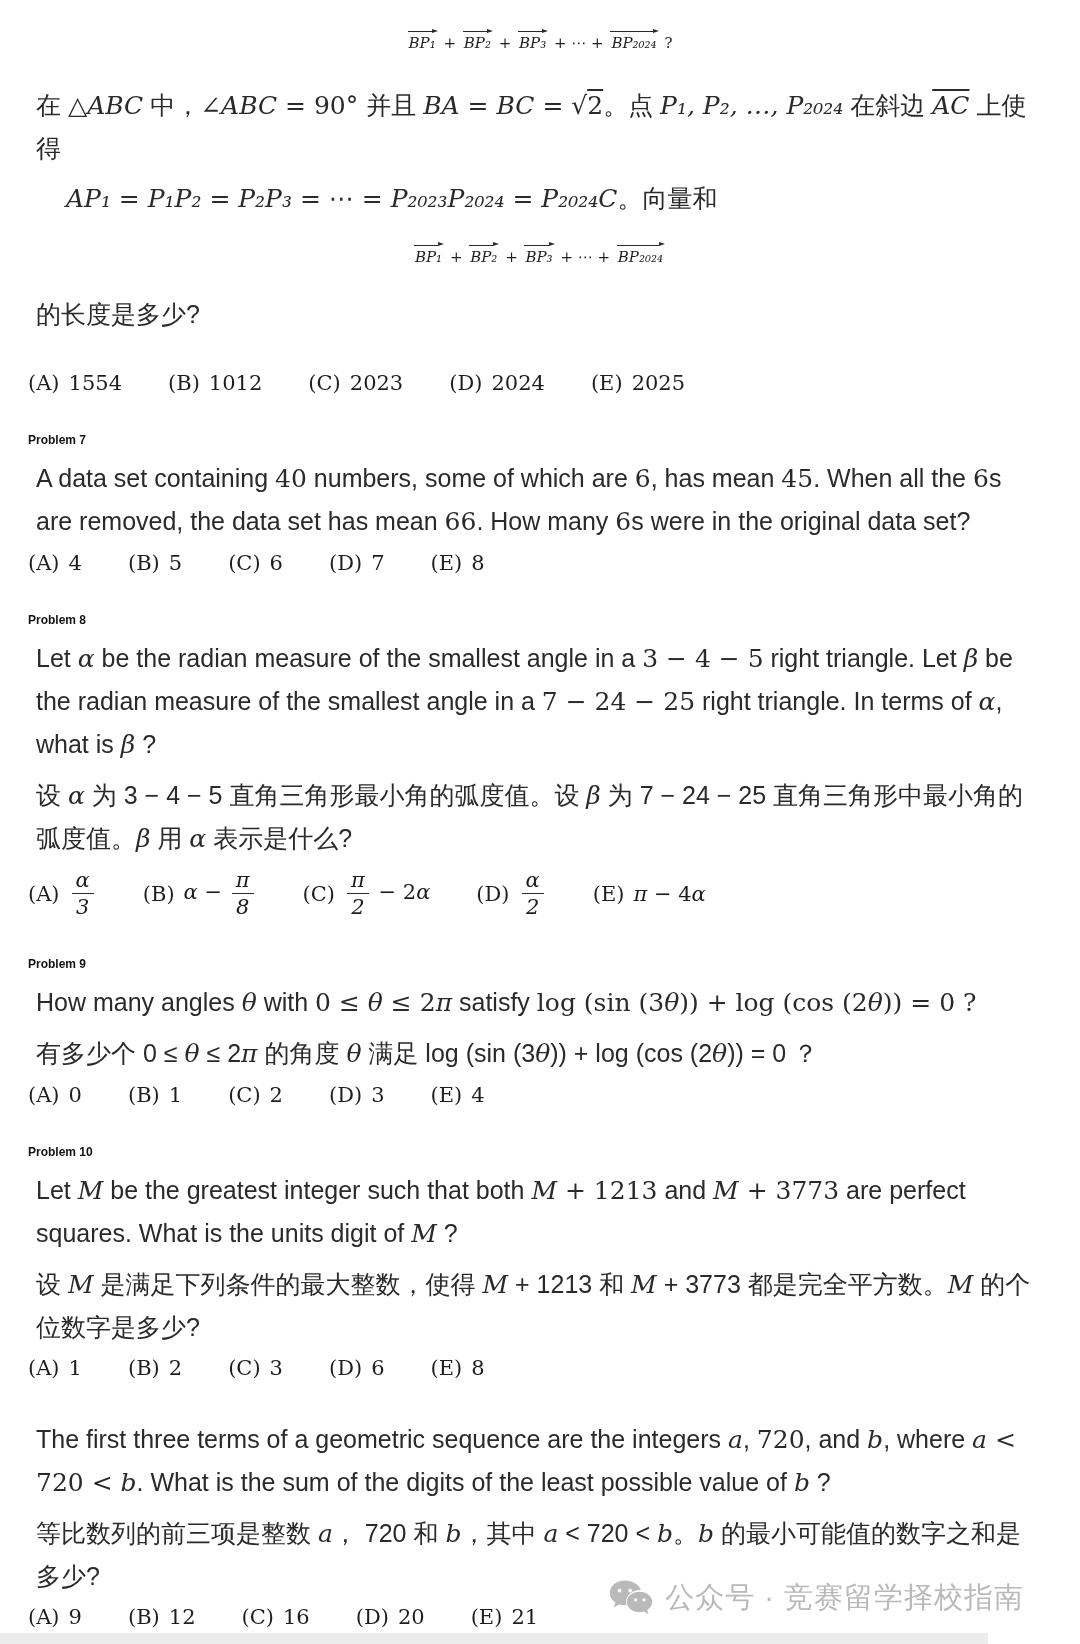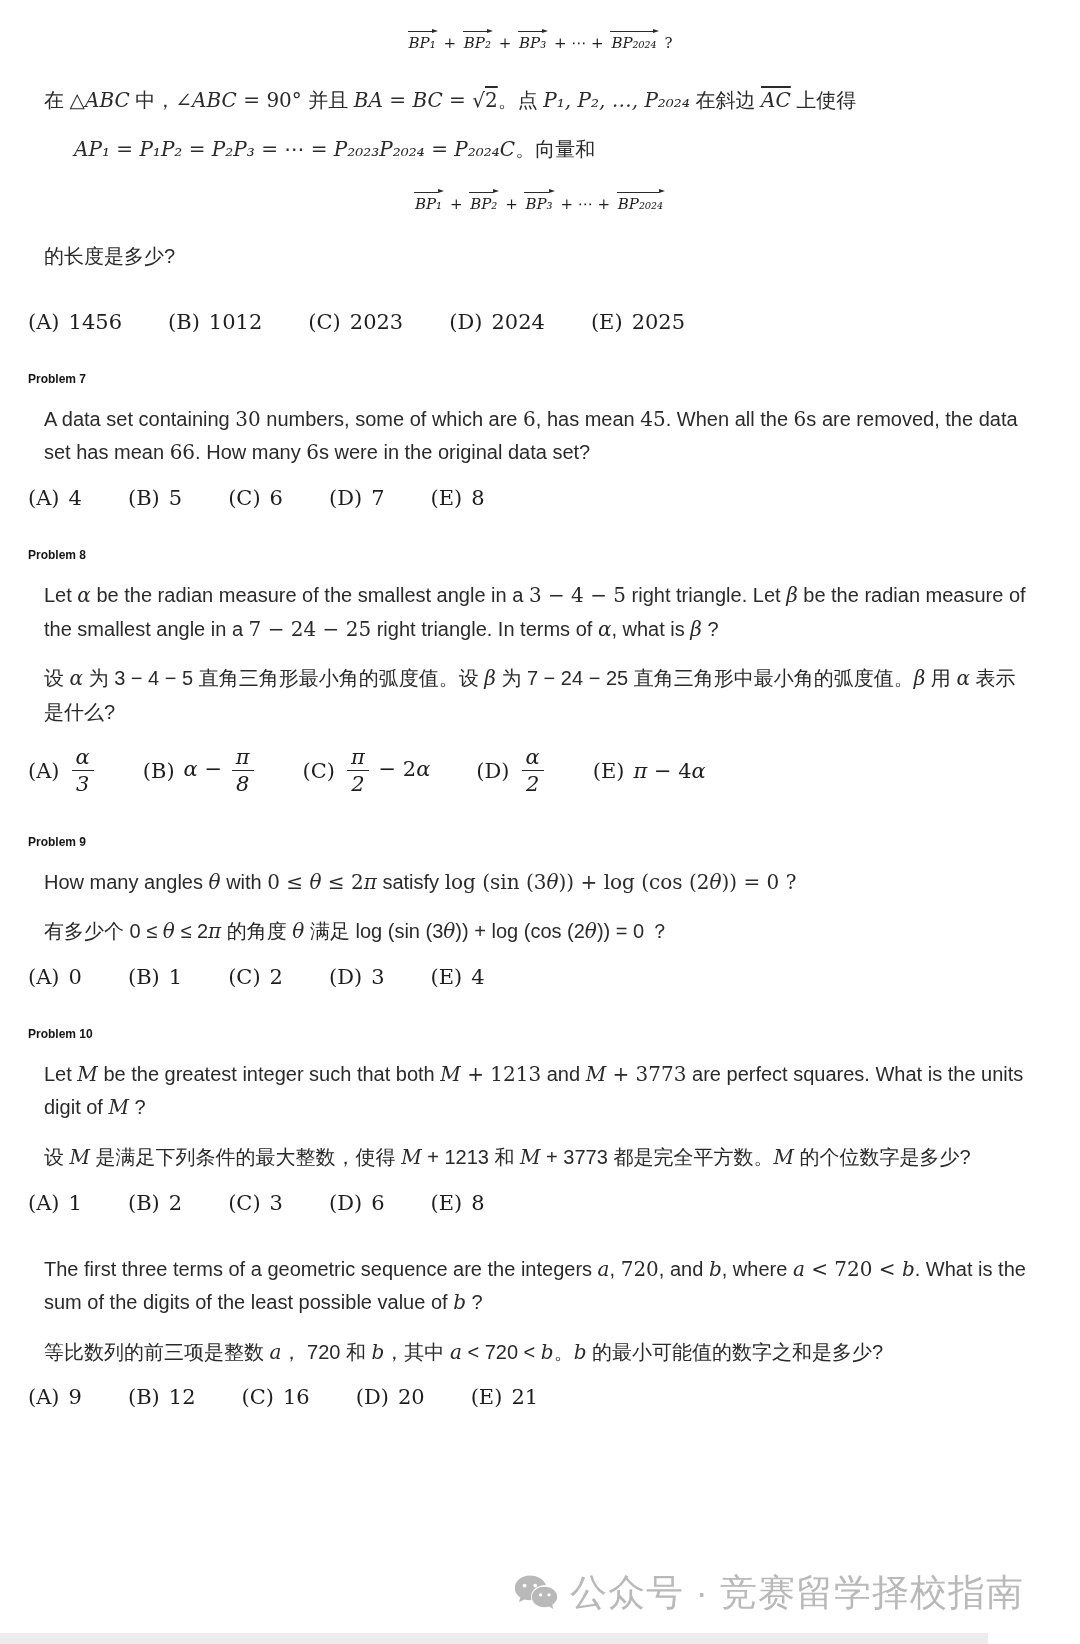--- a/index.html
+++ b/index.html
@@ -25,35 +25,35 @@
   .frac { display: inline-flex; flex-direction: column; align-items: center;
     vertical-align: middle; line-height: 1.15; margin: 0 3px; font-family: "DejaVu Serif", serif; font-style: italic; }
   .frac .num { padding: 0 4px 1px 4px; border-bottom: 1.4px solid #2a2a2a; }
   .frac .den { padding-top: 1px; }
 
   .formula { text-align: center; font-size: 15px; line-height: 1.3; color: #1e1e1e; }
   .formula-top { margin-top: 0; }
   .formula-mid { margin-top: 24px; }
 
   .intro-paras { margin-top: 30px; }
-  .pline { margin: 16px; font-size: 20px; line-height: 1.68; }
+  .pline { margin: 8px; font-size: 25px; line-height: 1.68; }
   .pline.indent { padding-left: 30px; }
   .q { margin-top: 26px; }
 
   .opts { display: flex; align-items: center; column-gap: 46px; margin-top: 8px;
     font-size: 21px; font-family: "DejaVu Serif", "Liberation Serif", serif; color: #1e1e1e; }
   .opts.intro-opts { margin-top: 36px; }
   .opt { white-space: nowrap; display: inline-flex; align-items: center; }
   .opt-label { margin-right: 9px; }
 
   .problem { margin-top: 38px; }
   .ptitle { font-size: 12px; font-weight: bold; color: #141414; margin: 0 0 9px 0; line-height: 1.25; }
 
   .footer { position: absolute; right: 56px; bottom: 26px; display: flex; align-items: center;
-    gap: 12px; color: #b9b9b9; font-size: 37px; letter-spacing: 1px; }
+    gap: 12px; color: #b9b9b9; font-size: 29px; letter-spacing: 1px; }
   .bottombar { position: absolute; left: 0; bottom: 0; width: 988px; height: 11px; background: #ececec; }
 </style>
 </head>
 <body>
 
 <div class="page">
 
   <div class="formula formula-top"><span class="mi vec">BP₁</span><span class="mn"> + </span><span class="mi vec">BP₂</span><span class="mn"> + </span><span class="mi vec">BP₃</span><span class="mn"> + ⋯ + </span><span class="mi vec">BP₂₀₂₄</span><span class="mn"> ?</span></div>
 
   <div class="intro-paras">
@@ -63,21 +63,21 @@
     </div>
 
   <div class="formula formula-mid"><span class="mi vec">BP₁</span><span class="mn"> + </span><span class="mi vec">BP₂</span><span class="mn"> + </span><span class="mi vec">BP₃</span><span class="mn"> + ⋯ + </span><span class="mi vec">BP₂₀₂₄</span></div>
 
   <p class="pline q">的长度是多少?</p>
 
   <div class="opts intro-opts">
 
   <span class="opt">
         <span class="opt-label">(A)</span>
-        <span class="opt-value"><span class="mn">1456</span></span>
+        <span class="opt-value"><span class="mn">1554</span></span>
       </span>
       <span class="opt">
         <span class="opt-label">(B)</span>
         <span class="opt-value"><span class="mn">1012</span></span>
       </span>
       <span class="opt">
         <span class="opt-label">(C)</span>
         <span class="opt-value"><span class="mn">2023</span></span>
       </span>
       <span class="opt">
@@ -89,21 +89,21 @@
         <span class="opt-value"><span class="mn">2025</span></span>
       </span>
     </div>
 
   <div>
 
   <section class="problem">
         <h2 class="ptitle">Problem 7</h2>
         <div>
 
-        <p class="pline en">A data set containing <span class="mn">30</span> numbers, some of which are <span class="mn">6</span>, has mean <span class="mn">45</span>. When all the <span class="mn">6</span>s are removed, the data set has mean <span class="mn">66</span>. How many <span class="mn">6</span>s were in the original data set?</p>
+        <p class="pline en">A data set containing <span class="mn">40</span> numbers, some of which are <span class="mn">6</span>, has mean <span class="mn">45</span>. When all the <span class="mn">6</span>s are removed, the data set has mean <span class="mn">66</span>. How many <span class="mn">6</span>s were in the original data set?</p>
         </div>
         <div class="opts">
 
         <span class="opt">
             <span class="opt-label">(A)</span>
             <span class="opt-value"><span class="mn">4</span></span>
           </span>
           <span class="opt">
             <span class="opt-label">(B)</span>
             <span class="opt-value"><span class="mn">5</span></span>

